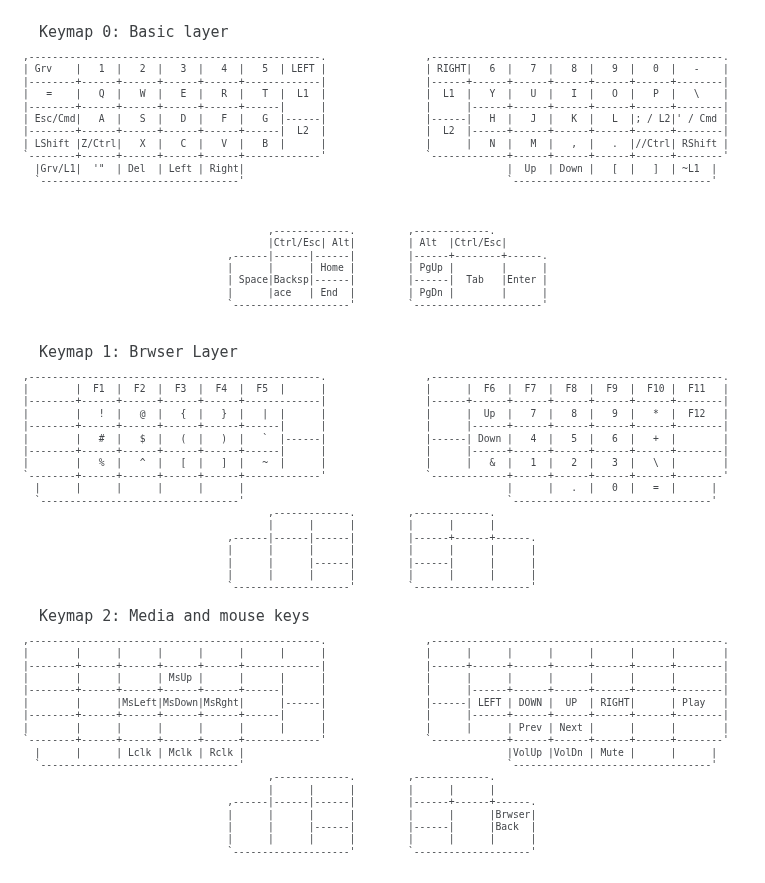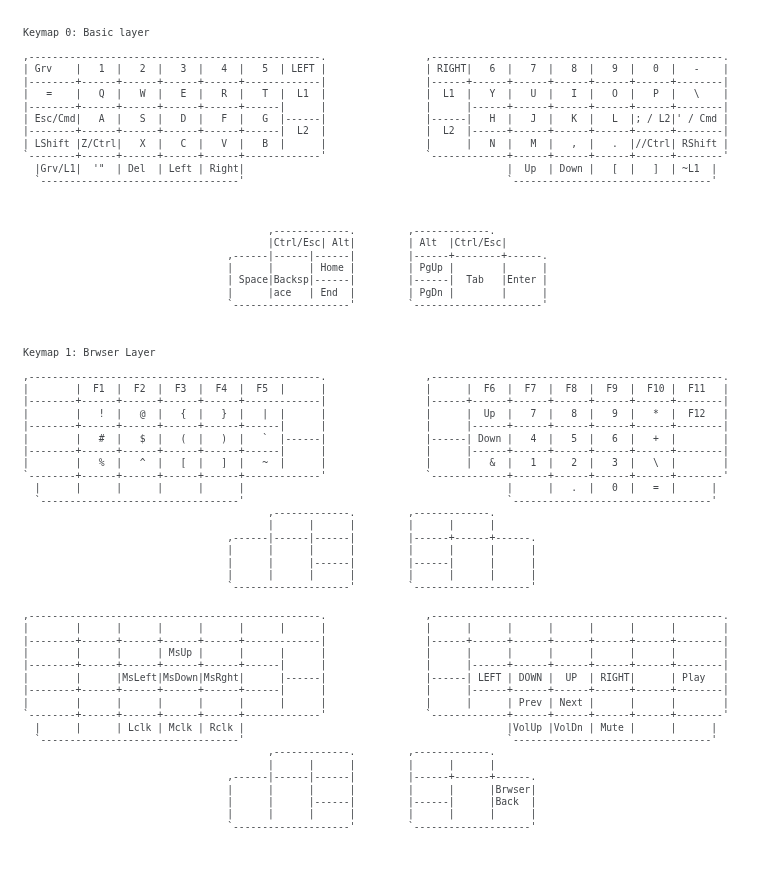--- a/index.html
+++ b/index.html
@@ -12,25 +12,25 @@
     box-sizing: border-box;
     padding: 26px 0 30px 23px;
     background: #ffffff;
   }
   .kb-section { margin: 0; }
   .kb-section.s0 { margin-bottom: 34px; }
   .kb-section.s1 { margin-bottom: 16px; }
   .kb-section.s2 { margin-bottom: 0; }
   .kb-title {
     font-family: "DejaVu Sans Mono", "Liberation Mono", monospace;
-    font-size: 10px;
+    font-size: 15px;
     line-height: 13px;
     color: #3d4043;
     white-space: pre;
-    margin: 0 0 12px 0;
+    margin: 0 0 12px 16px;
   }
   .kb-art {
     font-family: "DejaVu Sans Mono", "Liberation Mono", monospace;
     font-size: 9.7px;
     line-height: 12.4px;
     color: #45484c;
     white-space: pre;
     margin: 0;
   }
 </style>
@@ -80,20 +80,21 @@
                                           ,-------------.         ,-------------.
                                           |      |      |         |      |      |
                                    ,------|------|------|         |------+------+------.
                                    |      |      |      |         |      |      |      |
                                    |      |      |------|         |------|      |      |
                                    |      |      |      |         |      |      |      |
                                    `--------------------'         `--------------------'</pre>
   </div>
 
   <div class="kb-section s2">
+    <div class="kb-title">Keymap 2: Media and mouse keys</div>
     <pre class="kb-art">,--------------------------------------------------.                 ,--------------------------------------------------.
 |        |      |      |      |      |      |      |                 |      |      |      |      |      |      |        |
 |--------+------+------+------+------+-------------|                 |------+------+------+------+------+------+--------|
 |        |      |      | MsUp |      |      |      |                 |      |      |      |      |      |      |        |
 |--------+------+------+------+------+------|      |                 |      |------+------+------+------+------+--------|
 |        |      |MsLeft|MsDown|MsRght|      |------|                 |------| LEFT | DOWN |  UP  | RIGHT|      | Play   |
 |--------+------+------+------+------+------|      |                 |      |------+------+------+------+------+--------|
 |        |      |      |      |      |      |      |                 |      |      | Prev | Next |      |      |        |
 `--------+------+------+------+------+-------------'                 `-------------+------+------+------+------+--------'
   |      |      | Lclk | Mclk | Rclk |                                             |VolUp |VolDn | Mute |      |      |

